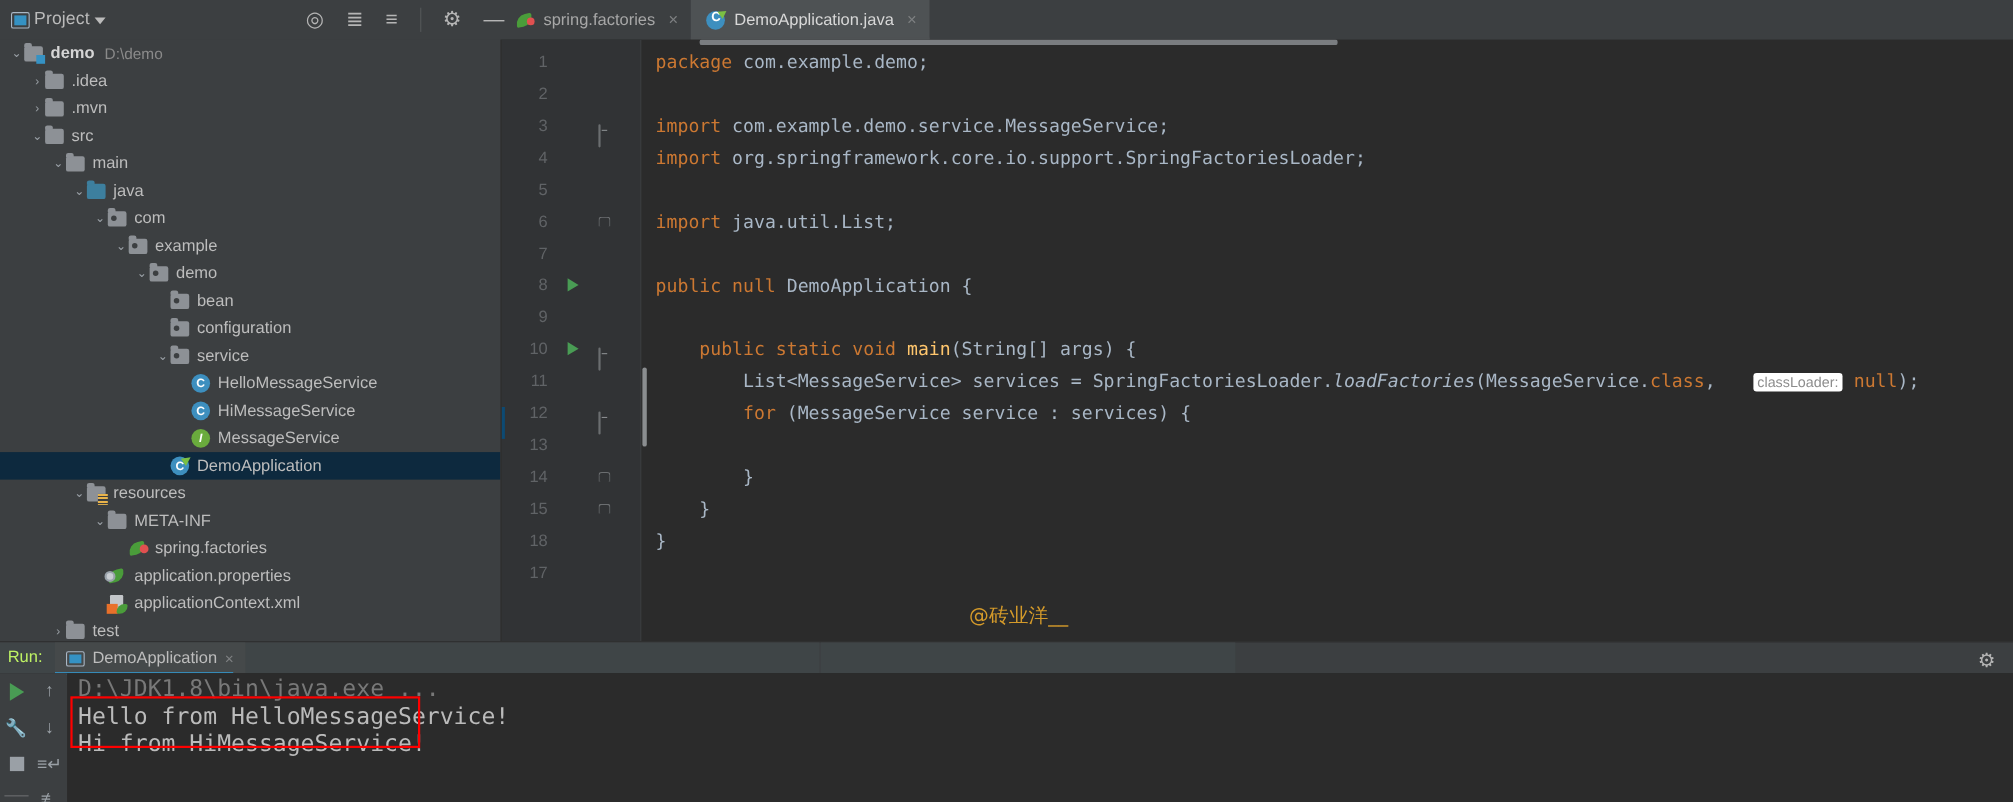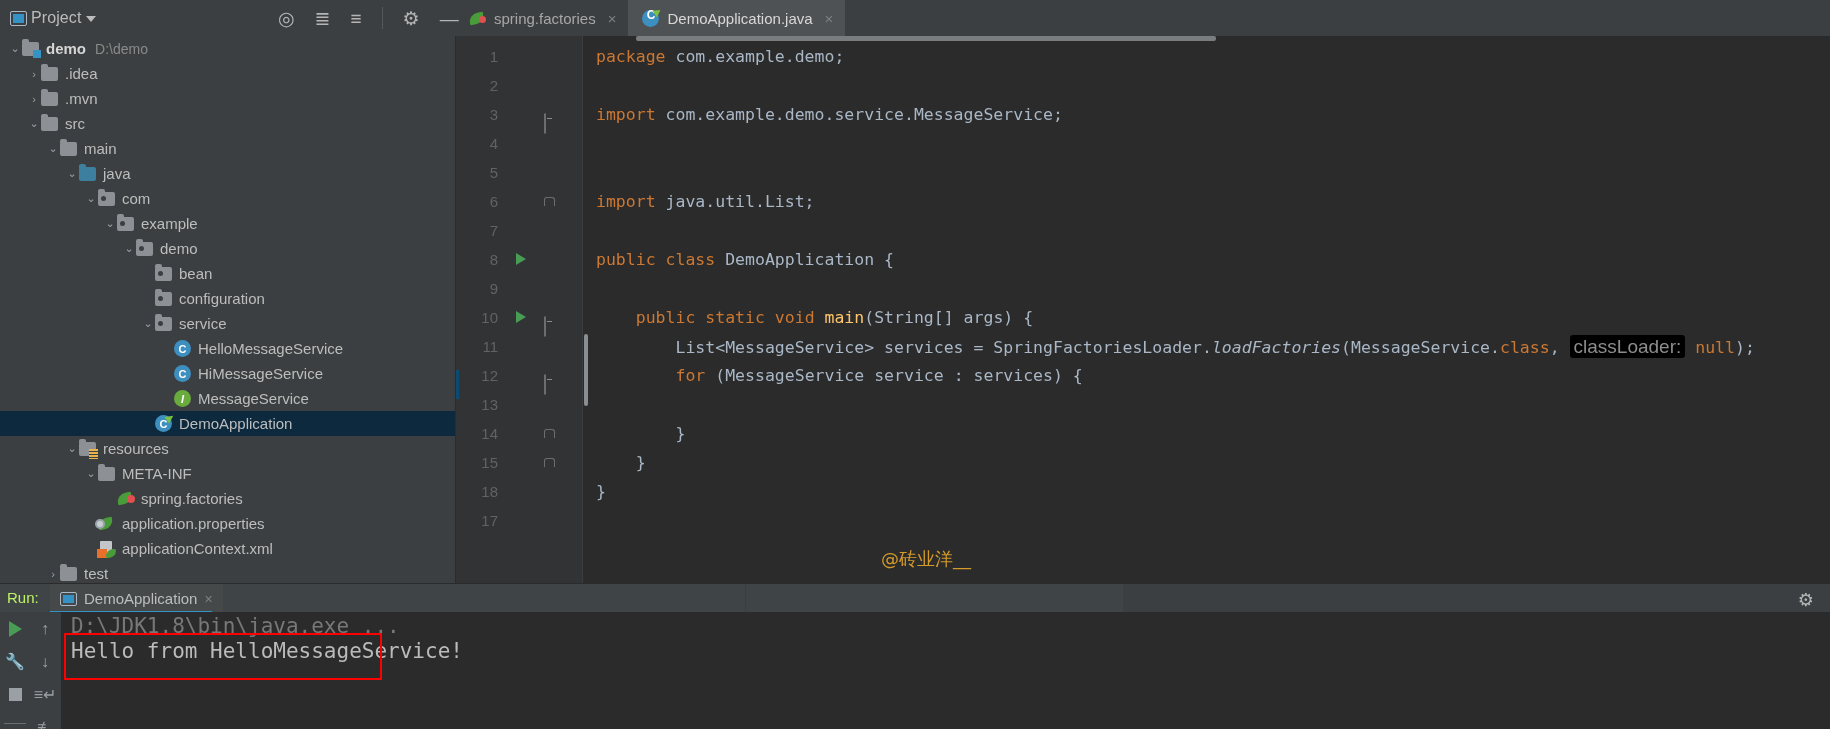--- a/index.html
+++ b/index.html
@@ -101,22 +101,22 @@
   .fold { position:absolute; left:88px; top:9px; width:12px; height:12px; }
   .fold-box { width:11px; height:11px; border:1px solid #6b6e70; border-radius:2px; position:relative; }
   .fold-box::after { content:""; position:absolute; left:2px; top:4px; width:5px; height:1px; background:#8a8d8f; }
   .fold-end { position:absolute; left:88px; top:10px; width:11px; height:9px; border:1px solid #6b6e70;
               border-bottom:none; border-radius:3px 3px 0 0; }
   .ctext { position:absolute; left:140px; top:0; }
   .kw { color:#cc7832; }
   .pl { color:#a9b7c6; }
   .fn { color:#ffc66d; } .it { color:#a9b7c6; font-style:italic; }
   .st-it { color:#9876aa; font-style:italic; }
-  .hint { background:#000000; color:#8c8c8c; border-radius:3px; padding:1px 4px; font-size:19px;
-          font-family:"Liberation Sans", sans-serif; }
+  .hint { background:#ffffff; color:#8c8c8c; border-radius:3px; padding:1px 4px; font-size:13px;
+          font-family:"Liberation Sans", sans-serif;margin-left:24px; }
   .ed-mark-blue { position:absolute; left:0; width:3px; height:29px; background:#0d4a73; }
   .ed-scroll-v { position:absolute; left:128px; width:4px; background:#8b8e90; border-radius:2px; }
   .watermark { position:absolute; left:425px; bottom:12px; color:#d49a2a; font-size:18px;
                font-family:"DejaVu Sans", sans-serif; }
 
   
   .runpanel { position:absolute; left:0; bottom:0; right:0; height:146px; background:#3c3f41; }
   .run-top { position:absolute; left:0; top:0; right:0; height:29px; background:#3c3f41; border-top:1px solid #2b2b2b; }
   .run-label { position:absolute; left:7px; top:5px; color:#bef264; font-size:15px; }
   .run-tab { position:absolute; left:50px; top:0; height:29px; display:flex; align-items:center; gap:7px;
@@ -332,25 +332,25 @@
   <div class="editor">
     <div class="gutter"></div>
     <div class="vline"></div>
     <div class="ed-hscroll"></div>
     <div class="ed-scroll-v" style="top:298px;height:72px;"></div>
     <div class="ed-mark-blue" style="top:334px;"></div>
     <div class="codearea" id="codearea">
         <div class="cline"><span class="lnum">1</span><span class="ctext"><span class="kw">package</span><span class="pl"> com.example.demo;</span></span></div>
         <div class="cline"><span class="lnum">2</span><span class="ctext"></span></div>
         <div class="cline"><span class="lnum">3</span><span class="fold"><span class="fold-box"></span></span><span class="ctext"><span class="kw">import</span><span class="pl"> com.example.demo.service.MessageService;</span></span></div>
-        <div class="cline"><span class="lnum">4</span></div>
+        <div class="cline"><span class="lnum">4</span><span class="ctext"><span class="kw">import</span><span class="pl"> org.springframework.core.io.support.SpringFactoriesLoader;</span></span></div>
         <div class="cline"><span class="lnum">5</span><span class="ctext"></span></div>
         <div class="cline"><span class="lnum">6</span><span class="fold-end"></span><span class="ctext"><span class="kw">import</span><span class="pl"> java.util.List;</span></span></div>
         <div class="cline"><span class="lnum">7</span><span class="ctext"></span></div>
-        <div class="cline"><span class="lnum">8</span><span class="runmark"></span><span class="ctext"><span class="kw">public class </span><span class="pl">DemoApplication {</span></span></div>
+        <div class="cline"><span class="lnum">8</span><span class="runmark"></span><span class="ctext"><span class="kw">public null </span><span class="pl">DemoApplication {</span></span></div>
         <div class="cline"><span class="lnum">9</span><span class="ctext"></span></div>
         <div class="cline"><span class="lnum">10</span><span class="runmark"></span><span class="fold"><span class="fold-box"></span></span><span class="ctext"><span class="pl">    </span><span class="kw">public static void </span><span class="fn">main</span><span class="pl">(String[] args) {</span></span></div>
         <div class="cline"><span class="lnum">11</span><span class="ctext"><span class="pl">        List&lt;MessageService&gt; services = SpringFactoriesLoader.</span><span class="it">loadFactories</span><span class="pl">(MessageService.</span><span class="kw">class</span><span class="pl">, </span><span class="hint">classLoader:</span><span class="pl"> </span><span class="kw">null</span><span class="pl">);</span></span></div>
         <div class="cline"><span class="lnum">12</span><span class="fold"><span class="fold-box"></span></span><span class="ctext"><span class="pl">        </span><span class="kw">for </span><span class="pl">(MessageService service : services) {</span></span></div>
         <div class="cline"><span class="lnum">13</span></div>
         <div class="cline"><span class="lnum">14</span><span class="fold-end"></span><span class="ctext"><span class="pl">        }</span></span></div>
         <div class="cline"><span class="lnum">15</span><span class="fold-end"></span><span class="ctext"><span class="pl">    }</span></span></div>
         <div class="cline"><span class="lnum">18</span><span class="ctext"><span class="pl">}</span></span></div>
         <div class="cline"><span class="lnum">17</span><span class="ctext"></span></div>
       </div>
@@ -385,17 +385,18 @@
     <div class="run-left2">
       <div class="rl-btn">↑</div>
       <div class="rl-btn">↓</div>
       <div class="rl-btn">≡↵</div>
       <div class="rl-btn">≢</div>
     </div>
 
     <div class="console" id="console">
         <div class="cons-line cons-cmd">D:\JDK1.8\bin\java.exe ...</div>
         <div class="cons-line cons-out">Hello from HelloMessageService!</div>
+        <div class="cons-line cons-out">Hi from HiMessageService!</div>
       </div>
     <div class="redbox"></div>
   </div>
 
 </div>
 
 </body></html>

